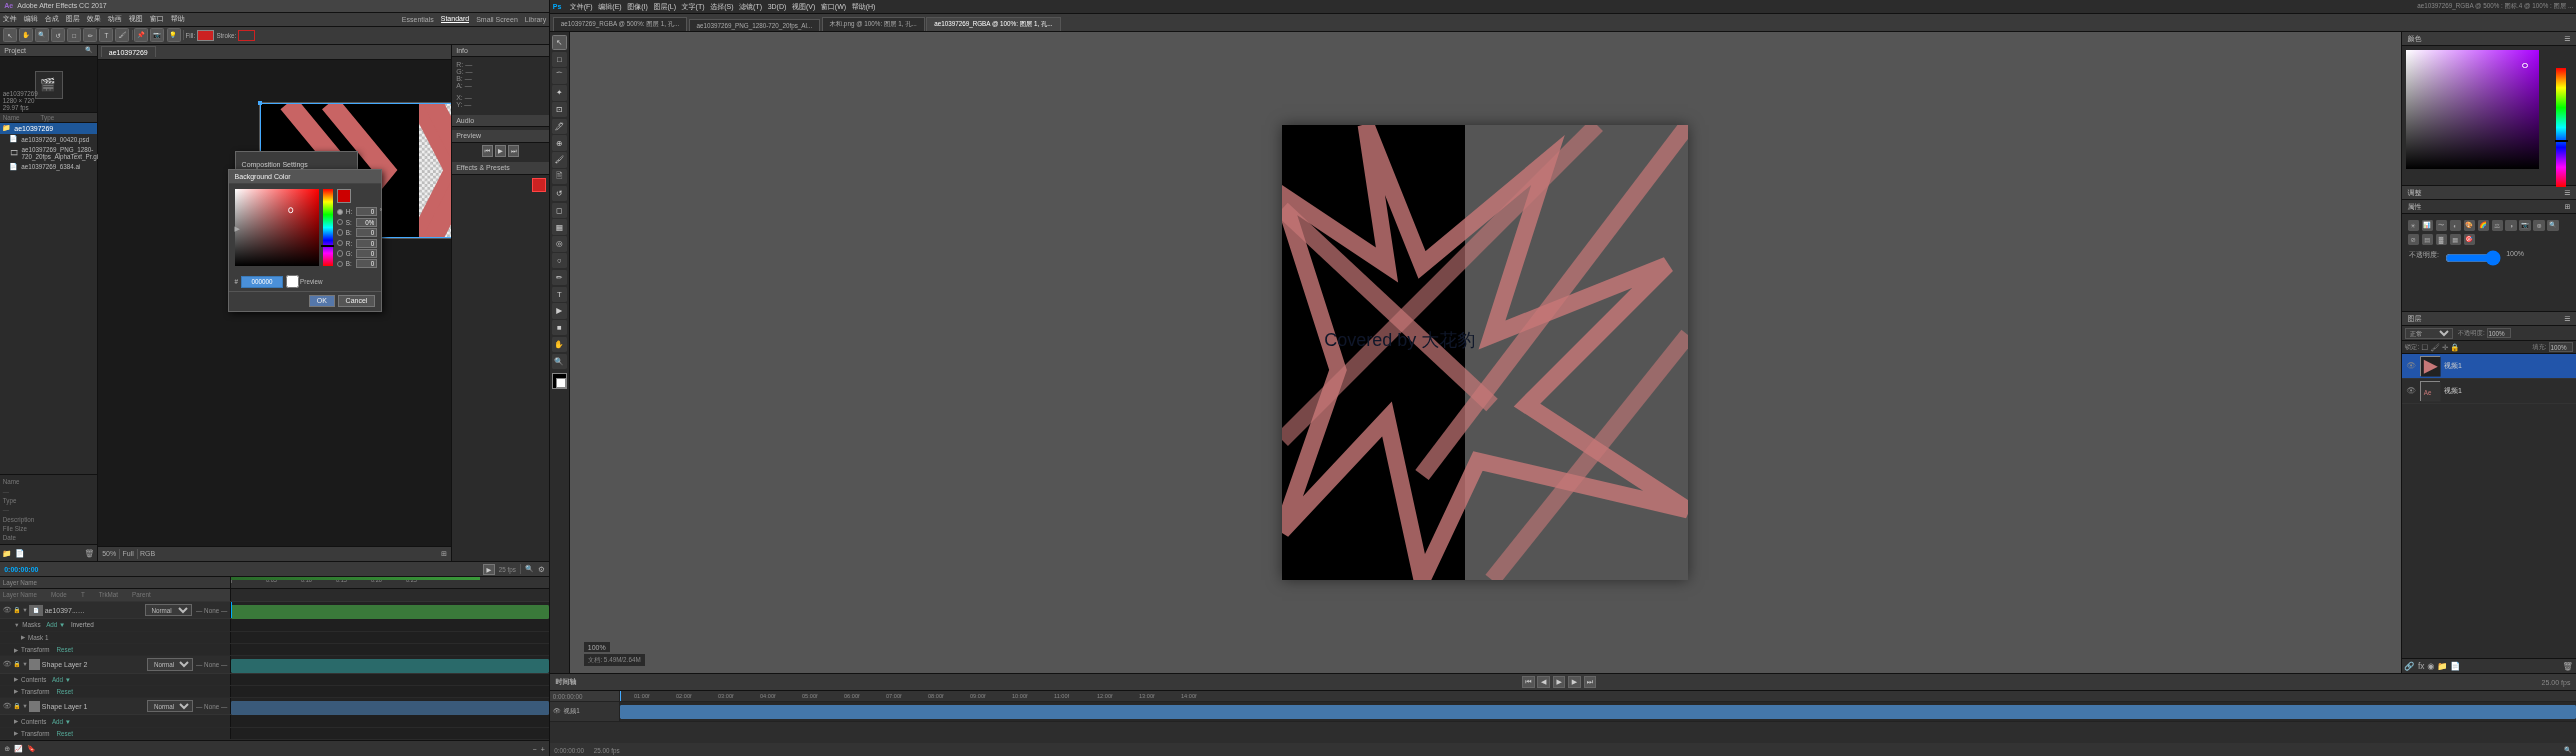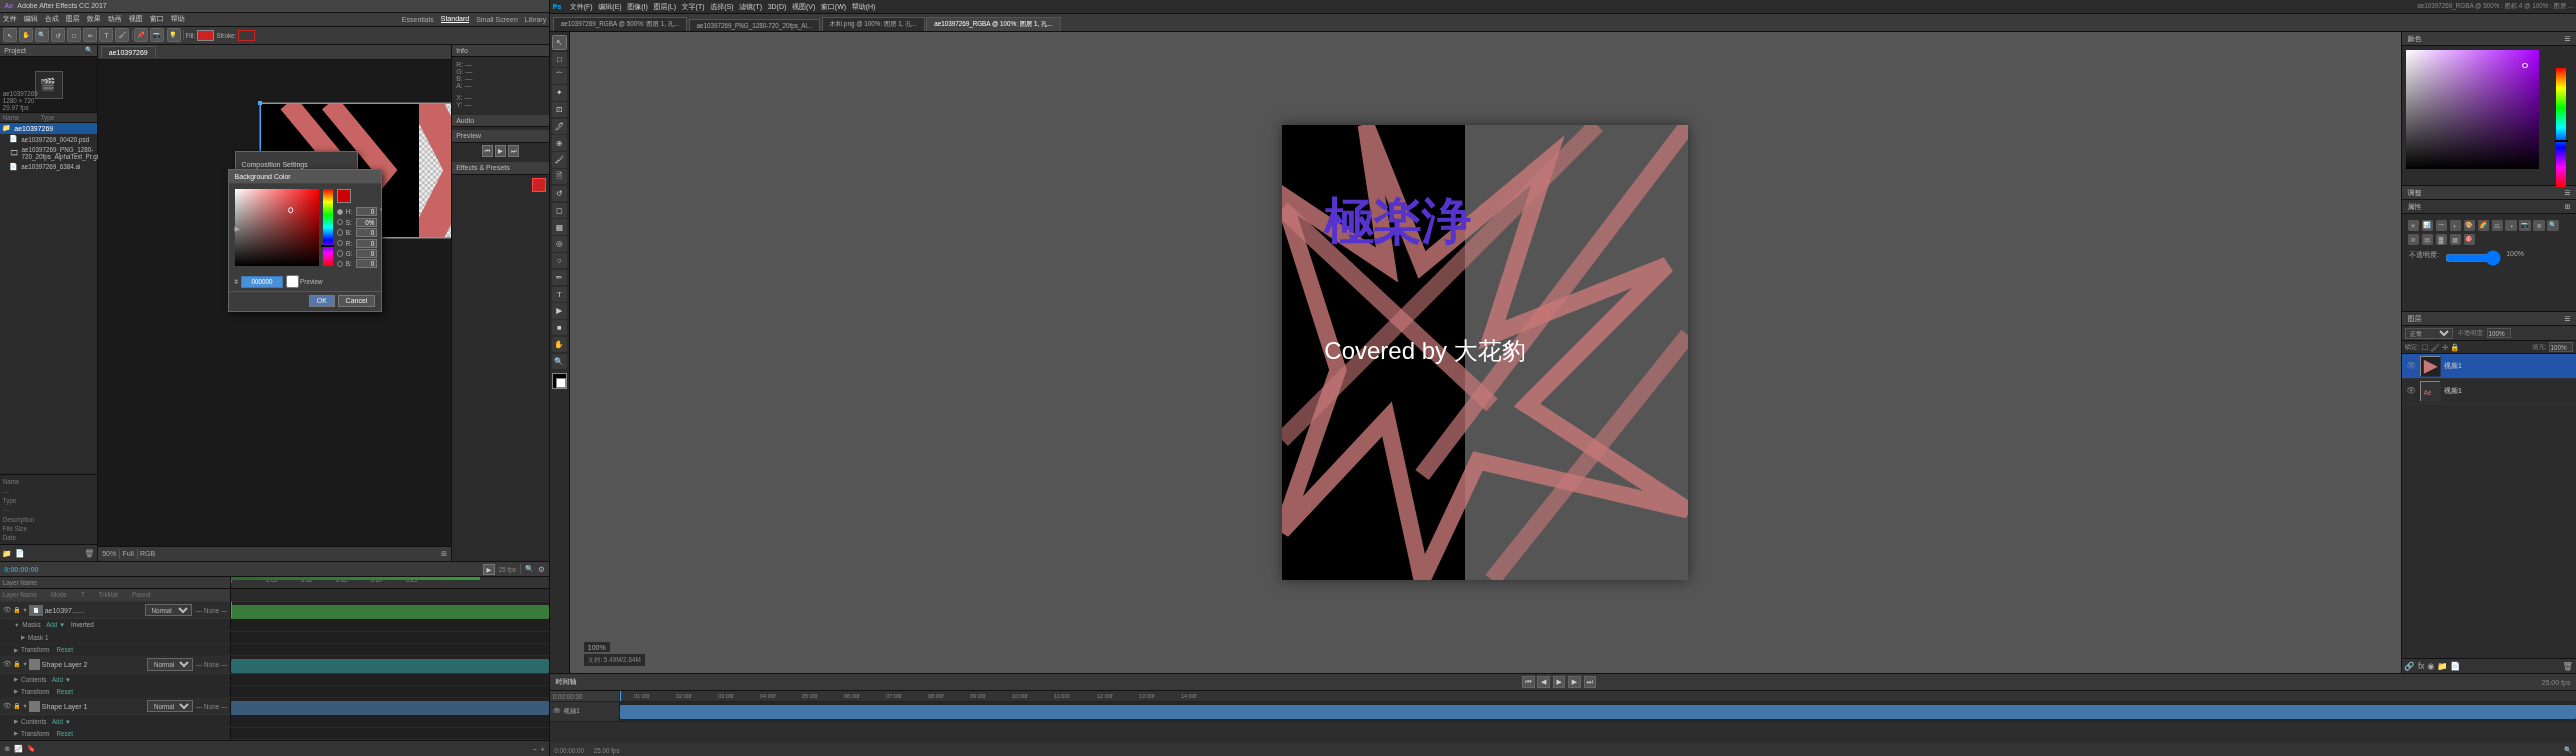--- a/index.html
+++ b/index.html
@@ -556,24 +556,23 @@
       font-size: 38px;
       font-weight: bold;
       color: #5533cc;
       white-space: nowrap;
       font-family: serif;
     }
     .ps-sub-text {
       position: absolute;
       top: 203px;
       left: 42px;
-      font-size: 24px;
-      color: #ffffff;
+      font-size: 18px;
+      color: #0f172a;
       white-space: nowrap;
-      margin-top: 7px;
     }
 
     
     .ps-right-panels {
       width: 175px;
       background: #2c2c2c;
       border-left: 0.7px solid #111;
       display: flex;
       flex-direction: column;
     }
@@ -1348,21 +1347,20 @@
         <svg style="position:absolute;inset:0;width:100%;height:100%;" viewBox="0 0 580 650">
 
           <polygon points="120,0 200,200 380,50 300,300 550,200 350,400 580,550 280,480 200,650 150,420 0,580 80,350 0,100 150,200" fill="none" stroke="#c87878" stroke-width="24" opacity="0.8"></polygon>
 
           <line x1="0" y1="120" x2="300" y2="400" stroke="#c87878" stroke-width="24" opacity="0.7"></line>
           <line x1="580" y1="0" x2="200" y2="500" stroke="#c87878" stroke-width="24" opacity="0.7"></line>
           <line x1="0" y1="450" x2="450" y2="0" stroke="#c87878" stroke-width="24" opacity="0.6"></line>
           <line x1="300" y1="650" x2="580" y2="300" stroke="#c87878" stroke-width="24" opacity="0.6"></line>
         </svg>
 
-        <div class="ps-jp-text">極楽浄</div>
 
 
         <div class="ps-sub-text">Covered by 大花豹</div>
       </div>
 
       <div style="position:absolute;bottom:21px;left:14px;font-size:7px;color:#aaa;background:rgba(0,0,0,0.5);padding:1.4px 4.2px;">
         100%
       </div>
 
       <div style="position:absolute;bottom:7px;left:14px;font-size:6.3px;color:#888;background:rgba(0,0,0,0.5);padding:1.4px 4.2px;">

